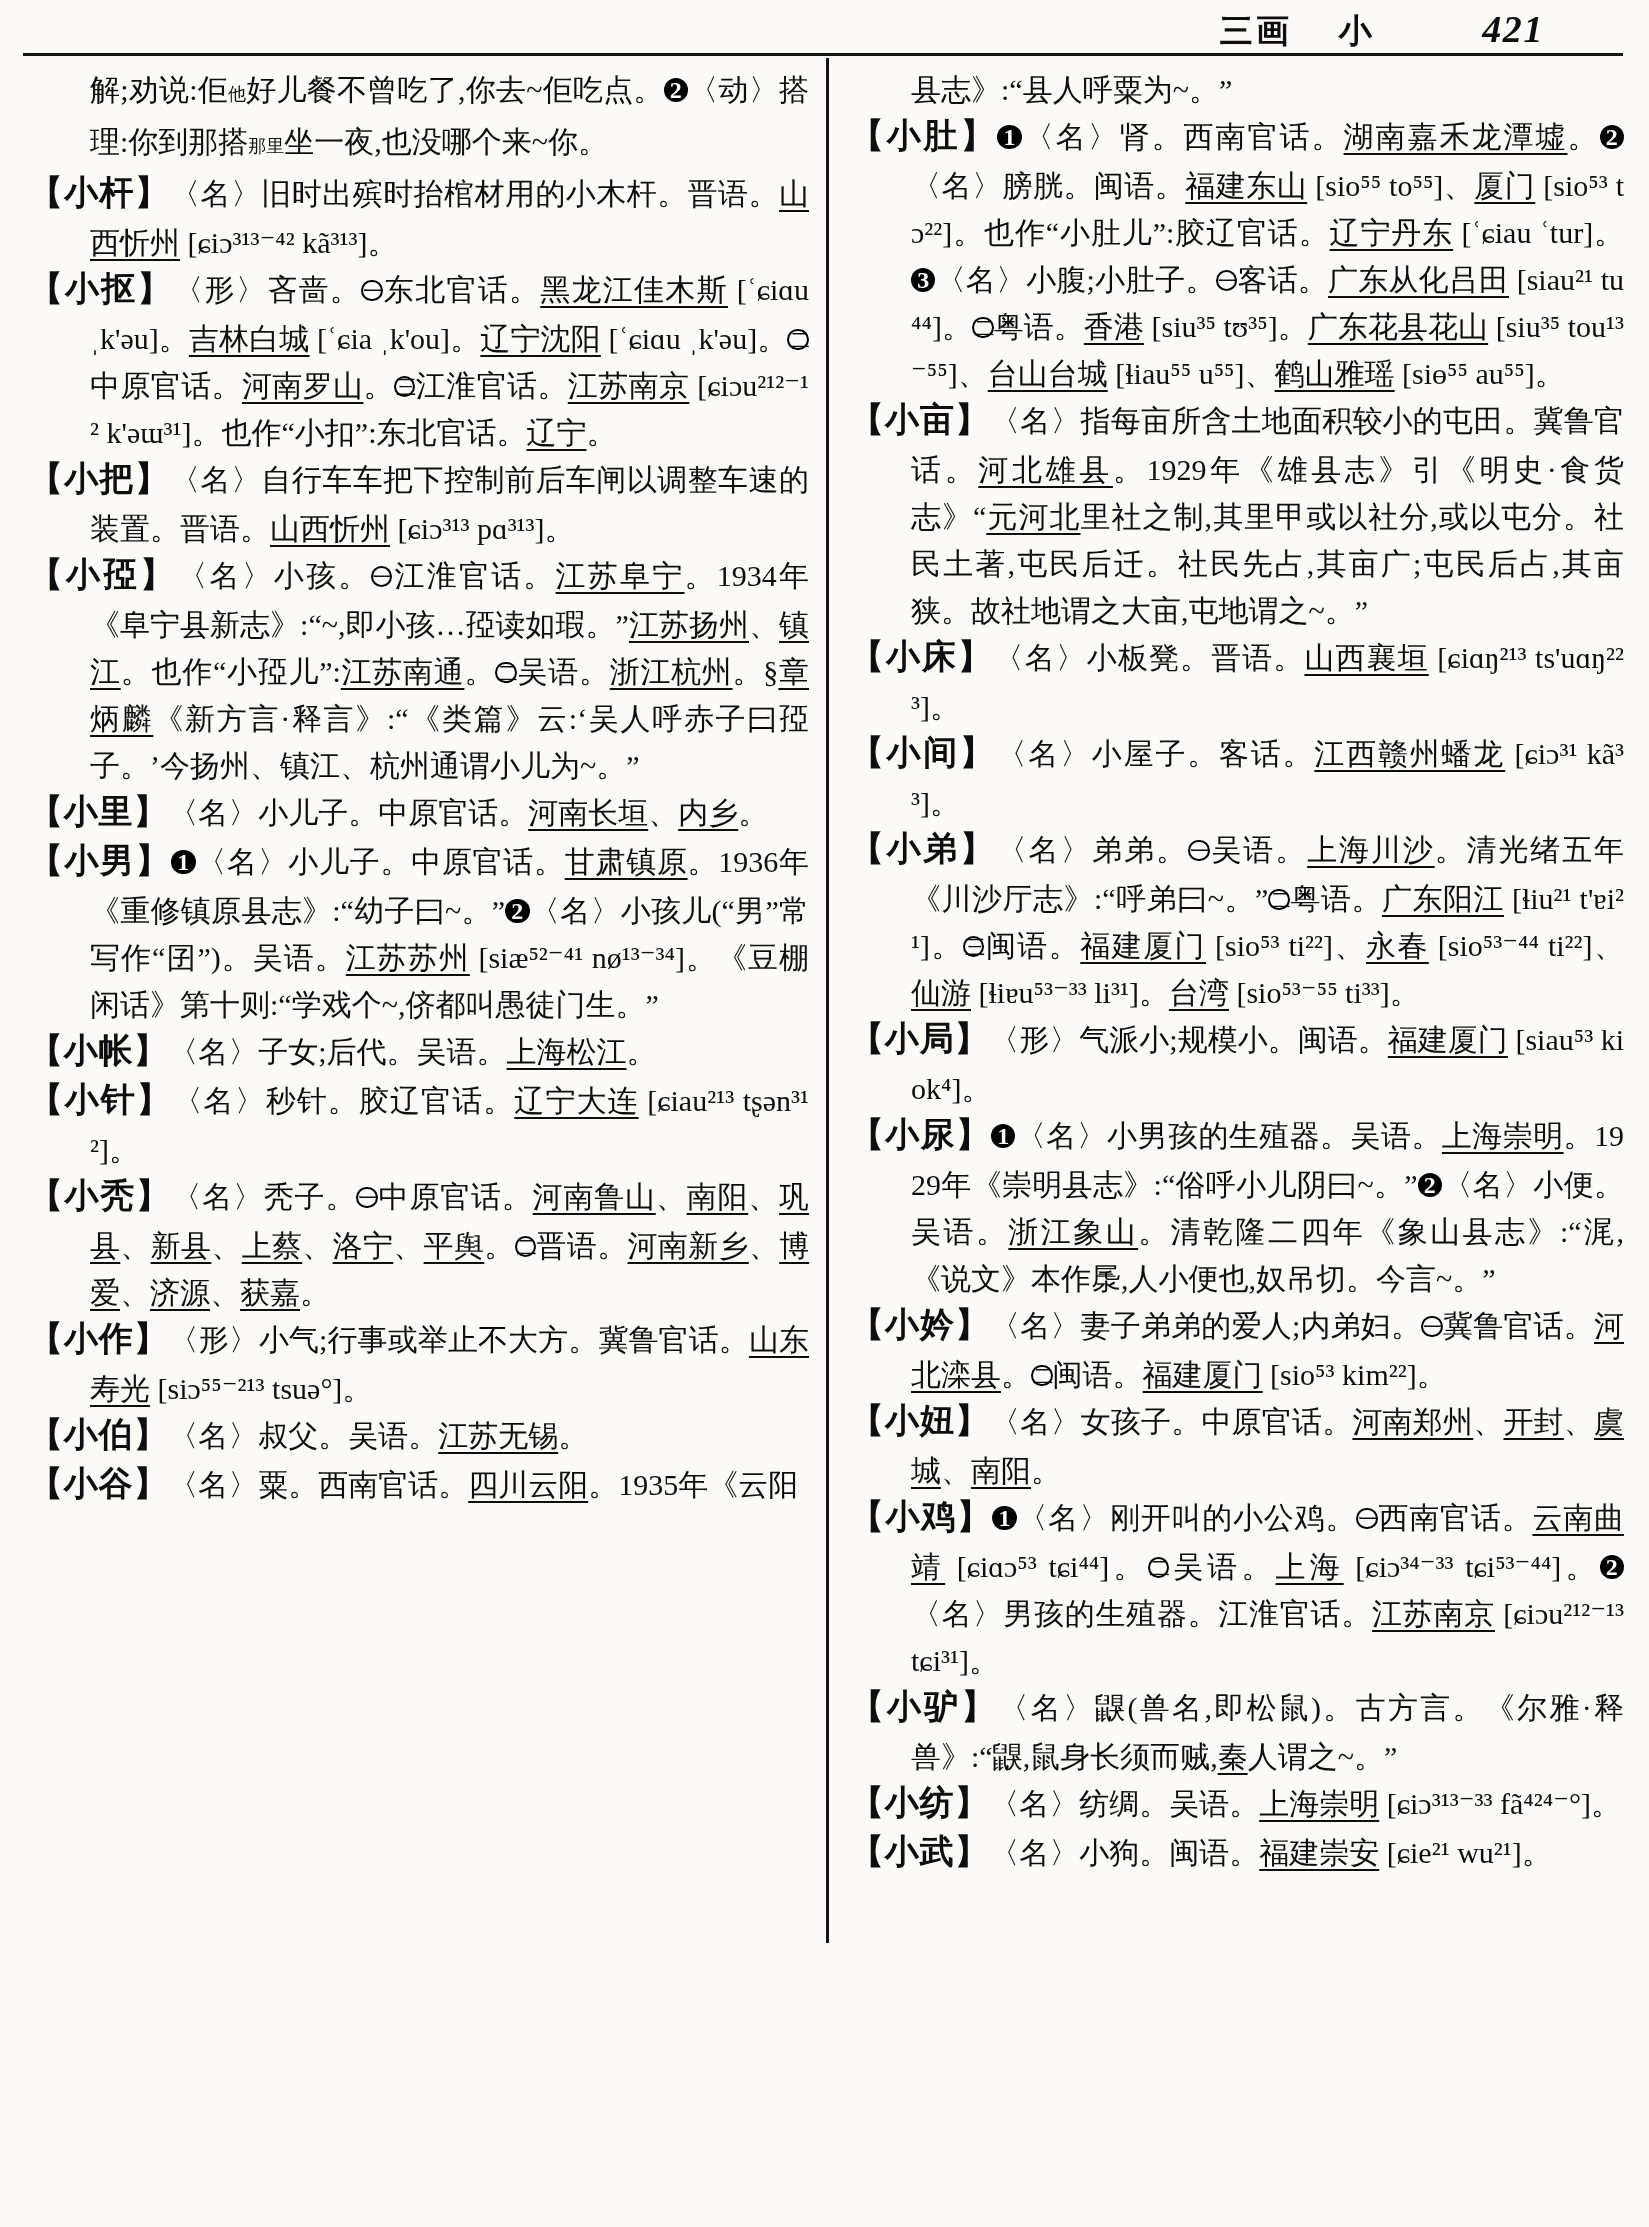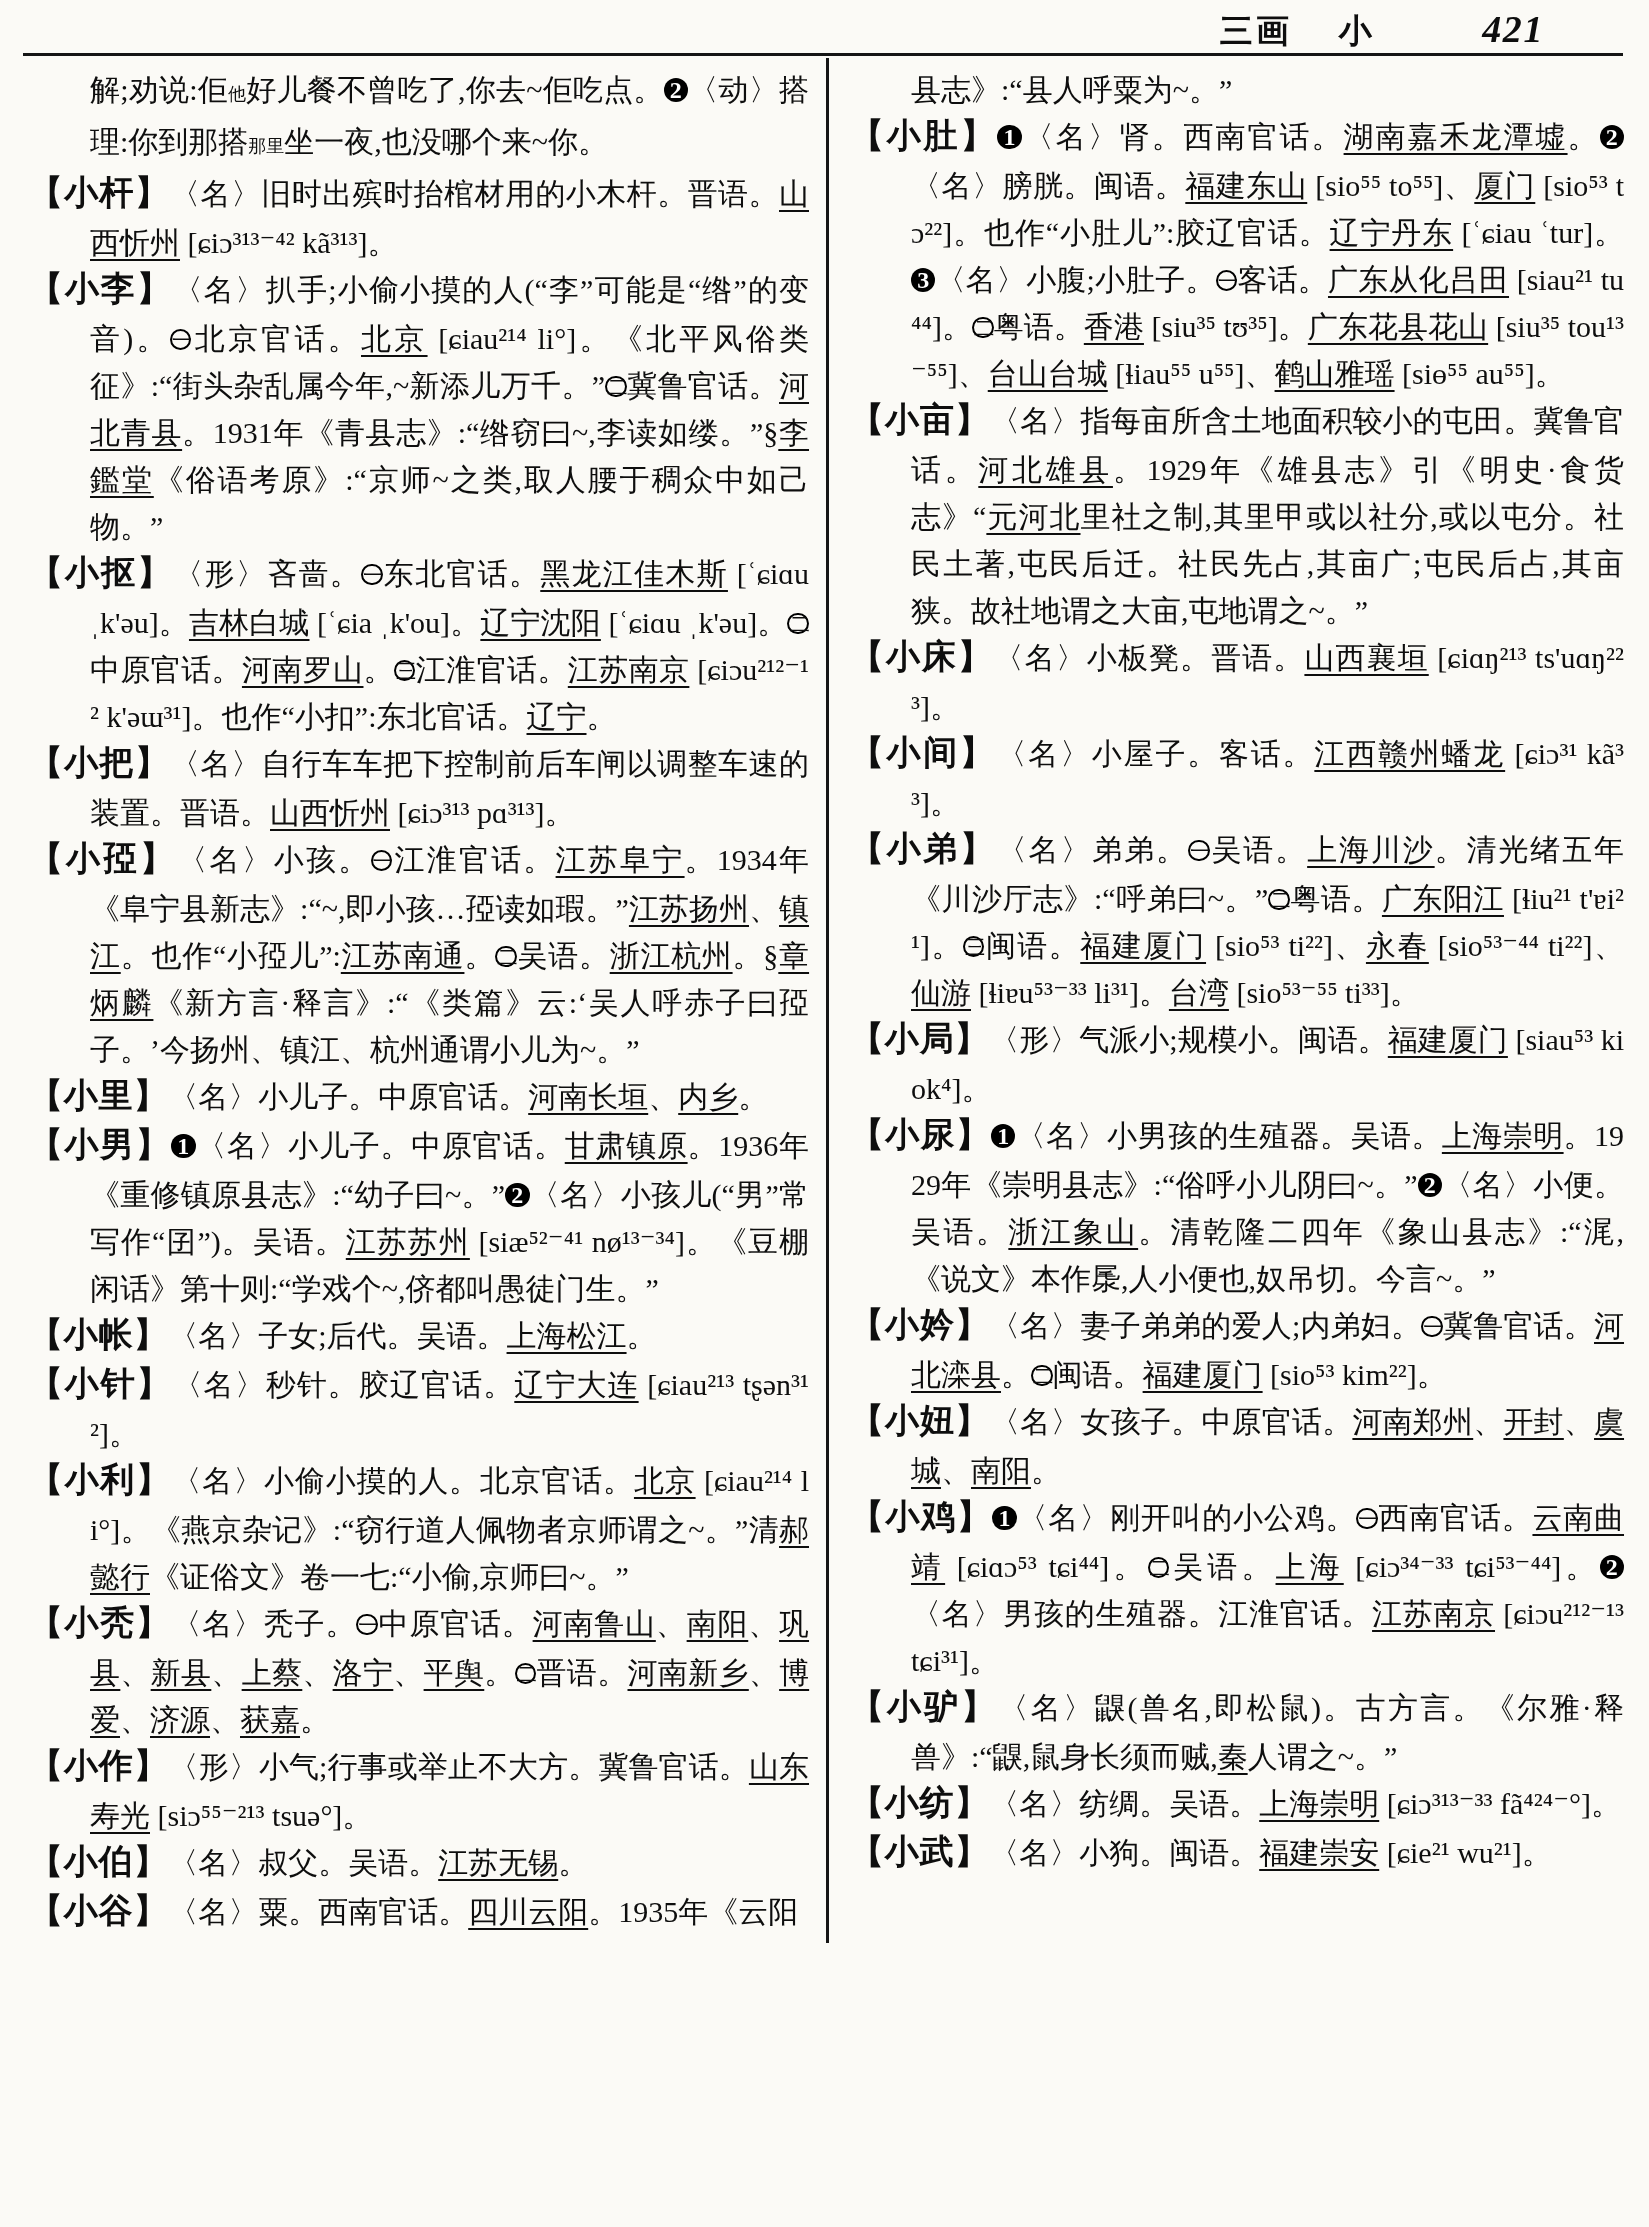--- a/index.html
+++ b/index.html
@@ -42,29 +42,27 @@
   <div class="header">
     <span class="sect">三画</span>
     <span class="sect">小</span>
     <span class="pageno">421</span>
   </div>
   <div class="toprule"></div>
   <div class="divider"></div>
   <div class="col colL" id="col0">
       <p class="entry cont">解;劝说:佢<span class="gloss">他</span>好儿餐不曾吃了,你去~佢吃点。<span class="sb">2</span>〈动〉搭理:你到那搭<span class="gloss">那里</span>坐一夜,也没哪个来~你。</p>
       <p class="entry"><span class="hw">【小杆】</span>〈名〉旧时出殡时抬棺材用的小木杆。晋语。<span class="pn">山西忻州</span> [ɕiɔ³¹³⁻⁴² kã³¹³]。</p>
-      <p class="entry"><span class="hw">【小李】</span>〈名〉扒手;小偷小摸的人(“李”可能是“绺”的变音)。<span class="so">一</span>北京官话。<span class="pn">北京</span> [ɕiau²¹⁴ li°]。《北平风俗类征》:“街头杂乱属今年,~新添儿万千。”<span class="so">二</span>冀鲁官话。<span class="pn">河北青县</span>。1931年《青县志》:“绺窃曰~,李读如缕。”§<span class="pn">李鑑堂</span>《俗语考原》:“京师~之类,取人腰于稠众中如己物。”</p>
       <p class="entry"><span class="hw">【小抠】</span>〈形〉吝啬。<span class="so">一</span>东北官话。<span class="pn">黑龙江佳木斯</span> [ʿɕiɑu ˌk'əu]。<span class="pn">吉林白城</span> [ʿɕia ˌk'ou]。<span class="pn">辽宁沈阳</span> [ʿɕiɑu ˌk'əu]。<span class="so">二</span>中原官话。<span class="pn">河南罗山</span>。<span class="so">三</span>江淮官话。<span class="pn">江苏南京</span> [ɕiɔu²¹²⁻¹² k'əɯ³¹]。也作“小扣”:东北官话。<span class="pn">辽宁</span>。</p>
       <p class="entry"><span class="hw">【小把】</span>〈名〉自行车车把下控制前后车闸以调整车速的装置。晋语。<span class="pn">山西忻州</span> [ɕiɔ³¹³ pɑ³¹³]。</p>
       <p class="entry"><span class="hw">【小孲】</span>〈名〉小孩。<span class="so">一</span>江淮官话。<span class="pn">江苏阜宁</span>。1934年《阜宁县新志》:“~,即小孩…孲读如瑕。”<span class="pn">江苏扬州</span>、<span class="pn">镇江</span>。也作“小孲儿”:<span class="pn">江苏南通</span>。<span class="so">二</span>吴语。<span class="pn">浙江杭州</span>。§<span class="pn">章炳麟</span>《新方言·释言》:“《类篇》云:‘吴人呼赤子曰孲子。’今扬州、镇江、杭州通谓小儿为~。”</p>
       <p class="entry"><span class="hw">【小里】</span>〈名〉小儿子。中原官话。<span class="pn">河南长垣</span>、<span class="pn">内乡</span>。</p>
       <p class="entry"><span class="hw">【小男】</span><span class="sb">1</span>〈名〉小儿子。中原官话。<span class="pn">甘肃镇原</span>。1936年《重修镇原县志》:“幼子曰~。”<span class="sb">2</span>〈名〉小孩儿(“男”常写作“囝”)。吴语。<span class="pn">江苏苏州</span> [siæ⁵²⁻⁴¹ nø¹³⁻³⁴]。《豆棚闲话》第十则:“学戏个~,侪都叫愚徒门生。”</p>
       <p class="entry"><span class="hw">【小帐】</span>〈名〉子女;后代。吴语。<span class="pn">上海松江</span>。</p>
       <p class="entry"><span class="hw">【小针】</span>〈名〉秒针。胶辽官话。<span class="pn">辽宁大连</span> [ɕiau²¹³ tʂən³¹²]。</p>
-      <p class="entry"><span class="hw">【小利】</span>〈名〉小偷小摸的人。北京官话。<span class="pn">北京</span> [ɕiau²¹⁴ li°]。《燕京杂记》:“窃行道人佩物者京师谓之~。”清<span class="pn">郝懿行</span>《证俗文》卷一七:“小偷,京师曰~。”</p>
       <p class="entry"><span class="hw">【小秃】</span>〈名〉秃子。<span class="so">一</span>中原官话。<span class="pn">河南鲁山</span>、<span class="pn">南阳</span>、<span class="pn">巩县</span>、<span class="pn">新县</span>、<span class="pn">上蔡</span>、<span class="pn">洛宁</span>、<span class="pn">平舆</span>。<span class="so">二</span>晋语。<span class="pn">河南新乡</span>、<span class="pn">博爱</span>、<span class="pn">济源</span>、<span class="pn">获嘉</span>。</p>
       <p class="entry"><span class="hw">【小作】</span>〈形〉小气;行事或举止不大方。冀鲁官话。<span class="pn">山东寿光</span> [siɔ⁵⁵⁻²¹³ tsuə°]。</p>
       <p class="entry"><span class="hw">【小伯】</span>〈名〉叔父。吴语。<span class="pn">江苏无锡</span>。</p>
       <p class="entry"><span class="hw">【小谷】</span>〈名〉粟。西南官话。<span class="pn">四川云阳</span>。1935年《云阳</p>
     </div>
   <div class="col colR" id="col1">
       <p class="entry cont">县志》:“县人呼粟为~。”</p>
       <p class="entry"><span class="hw">【小肚】</span><span class="sb">1</span>〈名〉肾。西南官话。<span class="pn">湖南嘉禾龙潭墟</span>。<span class="sb">2</span>〈名〉膀胱。闽语。<span class="pn">福建东山</span> [sio⁵⁵ to⁵⁵]、<span class="pn">厦门</span> [sio⁵³ tɔ²²]。也作“小肚儿”:胶辽官话。<span class="pn">辽宁丹东</span> [ʿɕiau ʿtur]。<span class="sb">3</span>〈名〉小腹;小肚子。<span class="so">一</span>客话。<span class="pn">广东从化吕田</span> [siau²¹ tu⁴⁴]。<span class="so">二</span>粤语。<span class="pn">香港</span> [siu³⁵ tʊ³⁵]。<span class="pn">广东花县花山</span> [siu³⁵ tou¹³⁻⁵⁵]、<span class="pn">台山台城</span> [ɬiau⁵⁵ u⁵⁵]、<span class="pn">鹤山雅瑶</span> [siɵ⁵⁵ au⁵⁵]。</p>
       <p class="entry"><span class="hw">【小亩】</span>〈名〉指每亩所含土地面积较小的屯田。冀鲁官话。<span class="pn">河北雄县</span>。1929年《雄县志》引《明史·食货志》“<span class="pn">元河北</span>里社之制,其里甲或以社分,或以屯分。社民土著,屯民后迁。社民先占,其亩广;屯民后占,其亩狭。故社地谓之大亩,屯地谓之~。”</p>
       <p class="entry"><span class="hw">【小床】</span>〈名〉小板凳。晋语。<span class="pn">山西襄垣</span> [ɕiɑŋ²¹³ ts'uɑŋ²²³]。</p>

